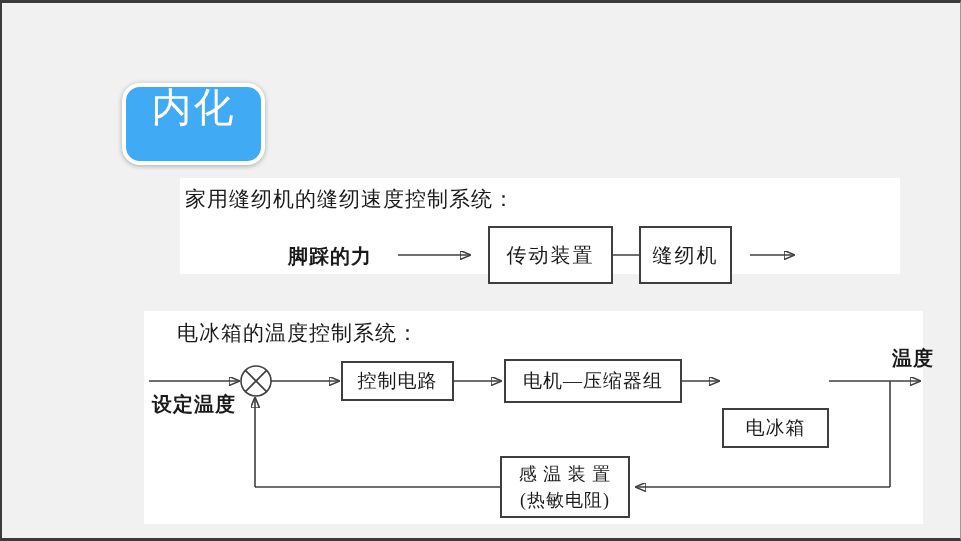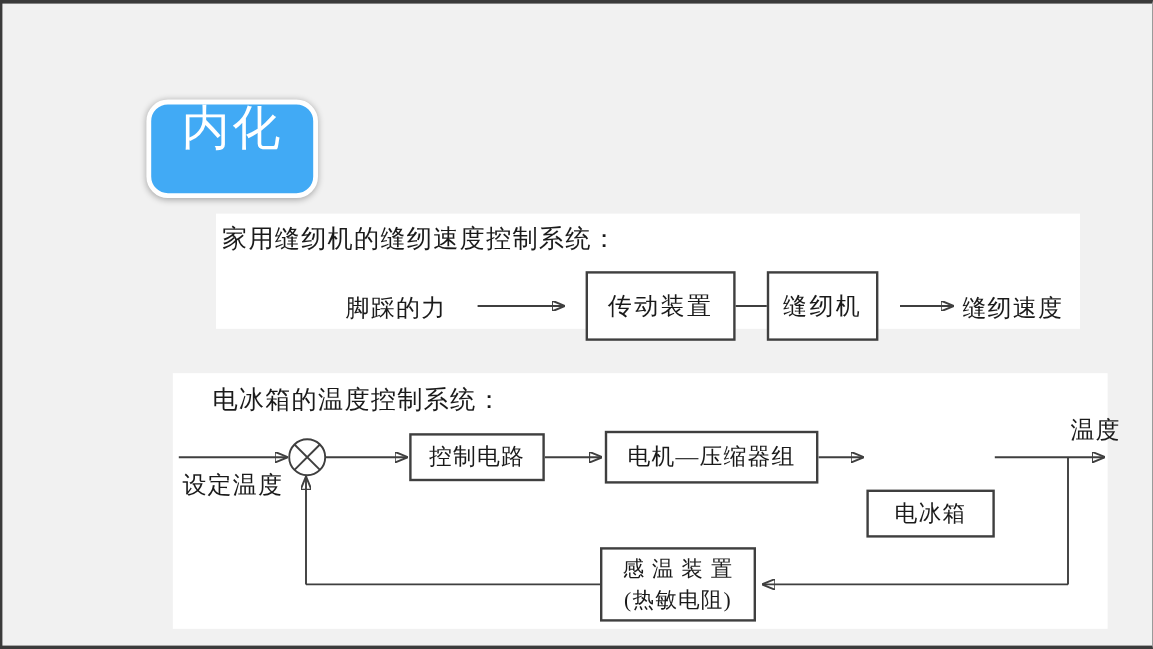--- a/index.html
+++ b/index.html
@@ -39,21 +39,21 @@
   .panel-2 .panel-title{left:33px;top:8px;}
   
   .blk{
     position:absolute;box-sizing:border-box;
     border:2px solid #3f3f3f;background:#ffffff;
     display:flex;align-items:center;justify-content:center;
     font-size:20px;letter-spacing:2px;white-space:nowrap;
   }
   .blk-2{font-size:19px;letter-spacing:1px;}
   .blk-fb{flex-direction:column;line-height:1.45;font-size:18px;text-align:center;}
-  .lbl{position:absolute;font-size:20px;letter-spacing:1px;white-space:nowrap;}
+  .lbl{position:absolute;font-size:20px;letter-spacing:1px;white-space:nowrap;font-weight:bold;}
   svg.flow{position:absolute;left:0;top:0;}
   svg.flow path,svg.flow line,svg.flow circle{stroke:#3f3f3f;stroke-width:1.6;fill:none;}
 </style>
 </head>
 <body>
 
 <div class="stage">
 
   <div class="badge" style="background:#41aaf5;">
     <span>内化</span>
@@ -69,21 +69,20 @@
         </marker>
       </defs>
       <line x1="218" y1="77" x2="290" y2="77" marker-end="url(#ah1)"></line>
       <line x1="419" y1="77" x2="473" y2="77" marker-end="url(#ah1)"></line>
       <line x1="570" y1="77" x2="614" y2="77" marker-end="url(#ah1)"></line>
     </svg>
 
     <div class="lbl" style="left:108px;top:65px;">脚踩的力</div>
     <div class="blk" style="left:308px;top:48px;width:125px;height:58px;">传动装置</div>
     <div class="blk" style="left:459px;top:48px;width:93px;height:58px;">缝纫机</div>
-    <div class="lbl" style="left:622px;top:65px;">缝纫速度</div>
   </div>
 
   <div class="panel panel-2">
     <div class="panel-title">电冰箱的温度控制系统：</div>
 
     <svg class="flow" width="779" height="213" viewBox="0 0 779 213">
       <defs>
         <marker id="ah2" markerUnits="userSpaceOnUse" markerWidth="11" markerHeight="9" refX="10" refY="4.5" orient="auto">
           <path d="M0,0 L11,4.5 L0,9 Z" fill="#3f3f3f" stroke="none"></path>
         </marker>

